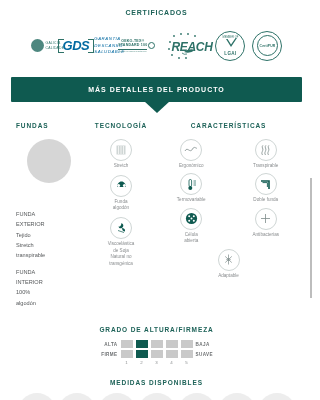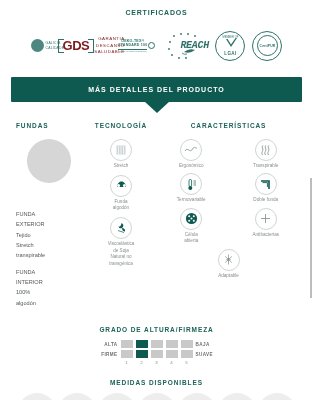--- a/index.html
+++ b/index.html
@@ -27,39 +27,39 @@
     gap: 7px;
     height: 55px;
     padding: 4px 8px 0 8px;
   }
   .cert { display:flex; align-items:center; justify-content:center; }
 
   .c-galicia { display:flex; align-items:center; gap:2px; }
   .c-galicia .gl-mark { width:13px; height:13px; border-radius:50%; background:#2e7268; opacity:.85; }
   .c-galicia .gl-txt { font-size:3.4px; line-height:1.25; color:#2e7268; letter-spacing:.2px; }
 
-  .c-gds { text-align:right; color:#7f1d1d; width:40px; }
+  .c-gds { text-align:left; color:#0369a1; width:40px;font-style:italic; }
   .c-gds .gds-box { position:relative; display:inline-block; padding:1px 5px; }
   .c-gds .gds-word { font-size:13px; font-weight:bold; letter-spacing:-0.5px; line-height:1; }
   .c-gds .gds-box:before, .c-gds .gds-box:after{
     content:""; position:absolute; width:5px; height:12px;
     border-top:1.2px solid #2e7268; border-bottom:1.2px solid #2e7268;
   }
   .c-gds .gds-box:before{ left:0; top:1px; border-left:1.2px solid #2e7268; }
   .c-gds .gds-box:after{ right:0; top:1px; border-right:1.2px solid #2e7268; }
   .c-gds .gds-sub { font-size:4.4px; line-height:1.55; letter-spacing:.5px; margin-top:1px; }
 
   .c-oeko { text-align:center; color:#2e7268; display:flex; align-items:center; gap:1px; }
   .c-oeko .ok-main { font-size:3.6px; font-weight:bold; line-height:1.3; letter-spacing:.2px; }
   .c-oeko .ok-rule { height:.6px; background:#2e7268; margin:.5px 0; }
   .c-oeko .ok-fine { font-size:2.1px; line-height:1.2; opacity:.8; }
   .c-oeko .ok-logo { width:7px; height:7px; border-radius:50%; border:.8px solid #2e7268; }
 
   .c-reach { position:relative; width:46px; height:30px; color:#2e7268; }
-  .c-reach .rw { position:absolute; left:18px; top:9px; font-size:10px; font-weight:bold; font-style:italic; letter-spacing:-.3px;font-family:Liberation Mono, monospace; }
+  .c-reach .rw { position:absolute; left:9px; top:9px; font-size:12px; font-weight:bold; font-style:italic; letter-spacing:-.3px; }
 
   .c-lgai { width:30px; height:30px; border-radius:50%; border:1.1px solid #2e7268; position:relative; color:#2e7268; overflow:hidden; }
   .c-lgai .lg-top { position:absolute; top:4px; left:0; right:0; text-align:center; font-size:2.6px; line-height:1.2; }
   .c-lgai .lg-tick { position:absolute; top:6px; left:9px; width:13px; height:11px; }
   .c-lgai .lg-bot { position:absolute; bottom:4px; left:0; right:0; text-align:center; font-size:4.6px; font-weight:bold; letter-spacing:.3px; }
 
   .c-certipur { width:30px; height:30px; border-radius:50%; border:1.6px solid #2e7268; display:flex; align-items:center; justify-content:center; color:#2e7268; }
   .c-certipur .cp-in { width:21px; height:21px; border-radius:50%; border:.9px solid #2e7268; display:flex; align-items:center; justify-content:center; }
   .c-certipur .cp-tx { font-size:3.4px; font-weight:bold; letter-spacing:.1px; }
 

